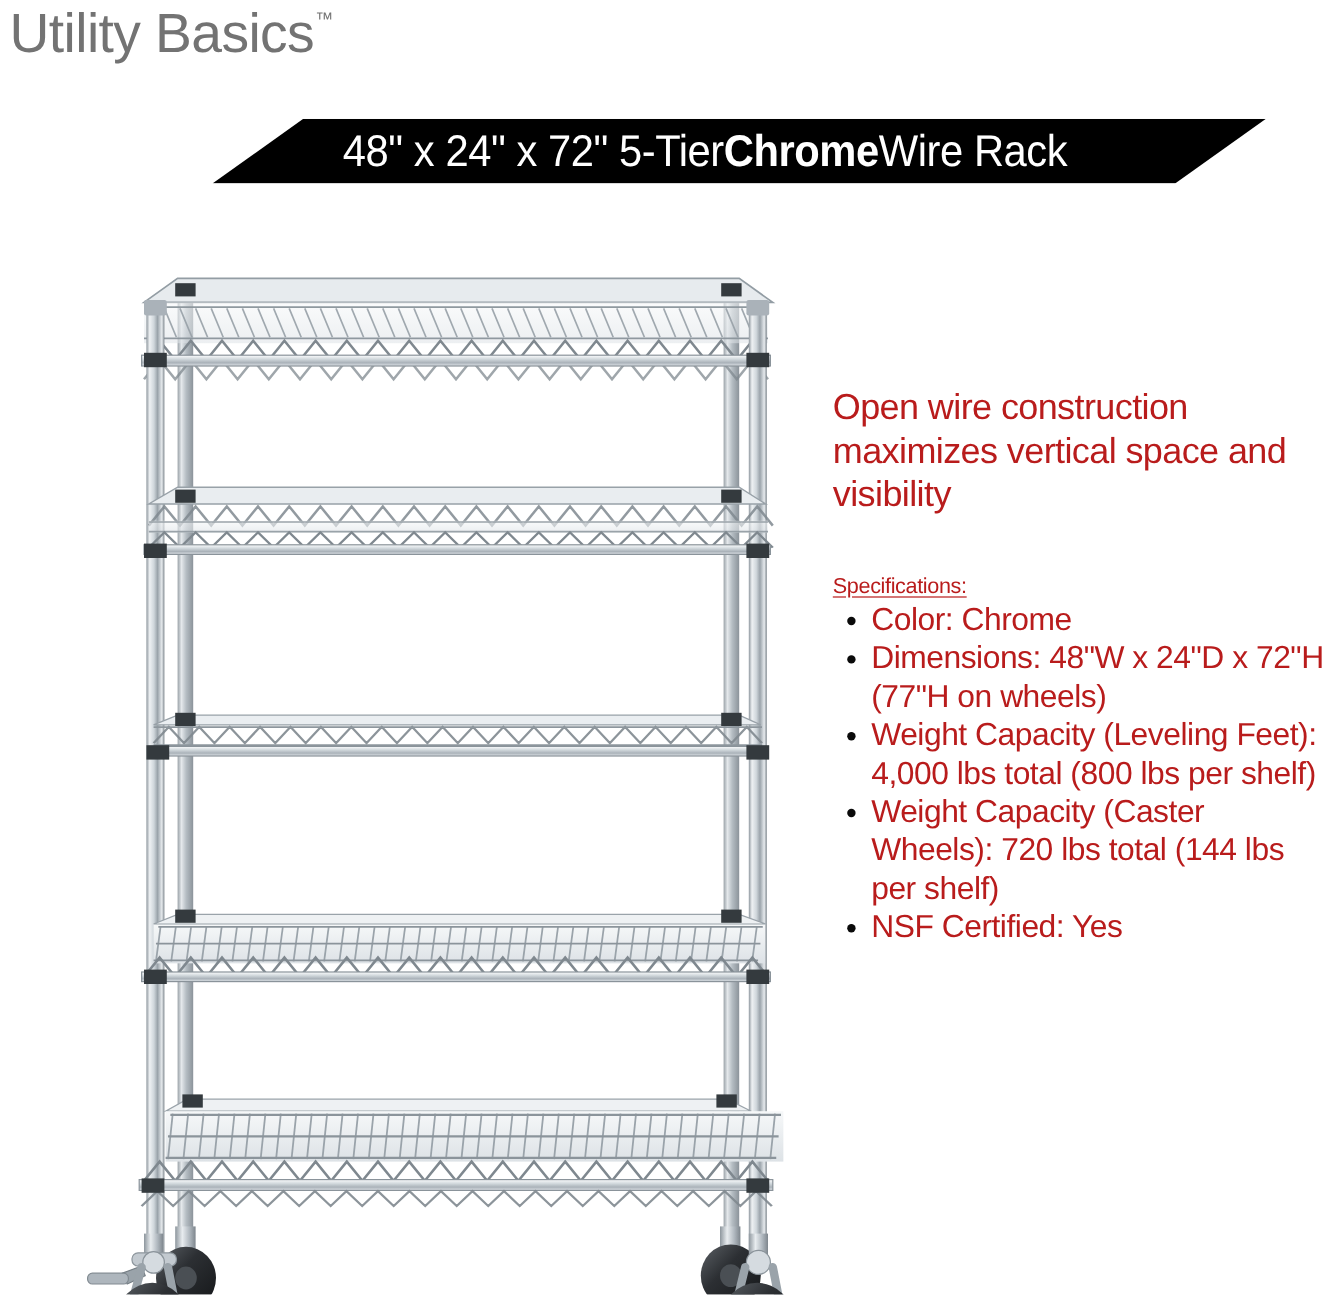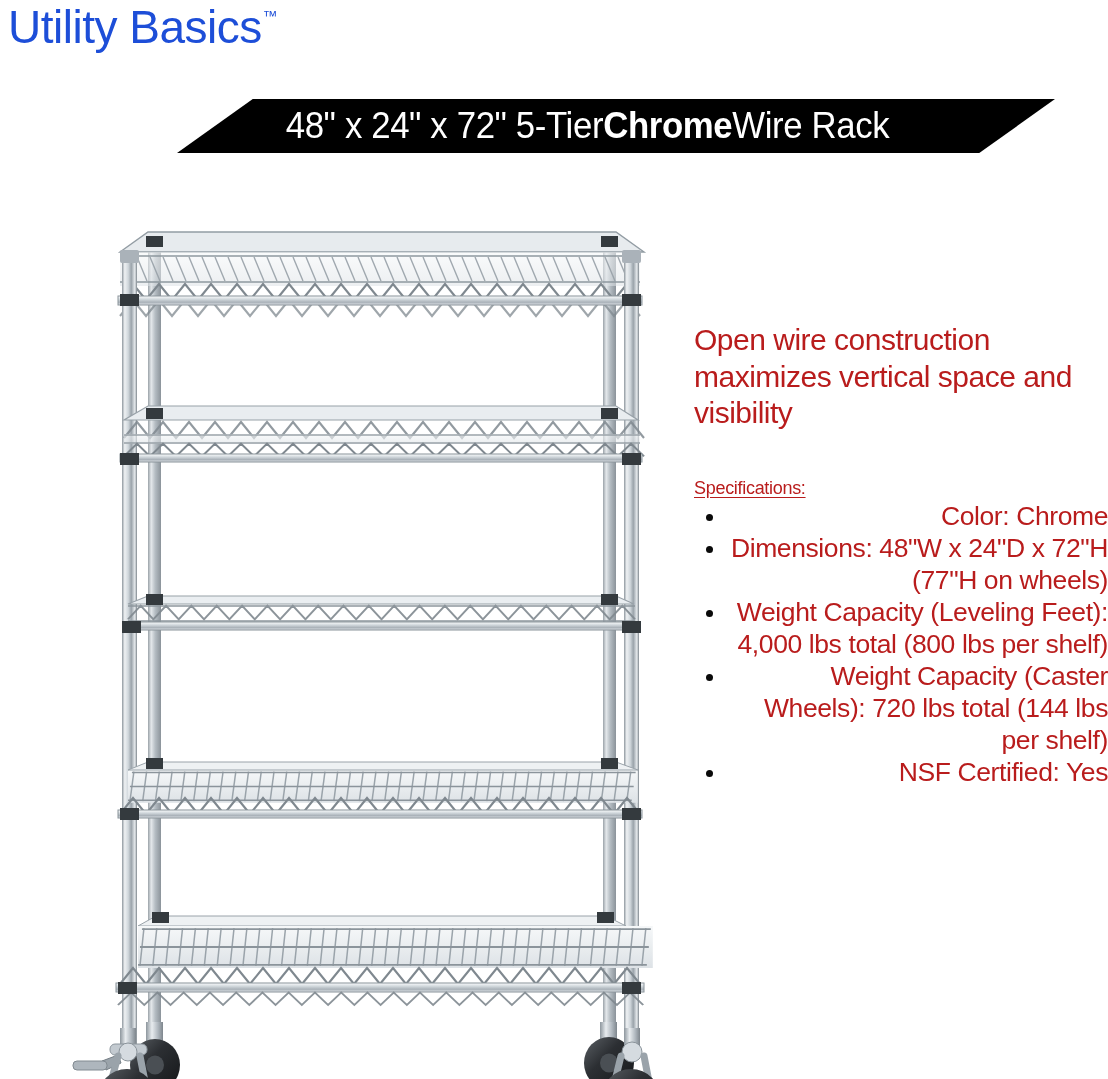--- a/index.html
+++ b/index.html
@@ -20,21 +20,21 @@
   }
 
   
   #brand-logo {
     position: absolute;
     left: 8px;
     top: 4px;
     font-size: 46px;
     font-weight: 400;
     letter-spacing: -0.5px;
-    color: #1d4ed8;
+    color: #737373;
     white-space: nowrap;
     line-height: 1;
   }
   #brand-logo .tm {
     font-size: 15px;
     vertical-align: 22px;
     letter-spacing: 0;
     margin-left: 1px;
   }
 
@@ -110,21 +110,20 @@
     font-weight: 400;
     letter-spacing: -0.3px;
     text-decoration: underline;
     text-underline-offset: 3px;
     margin: 0 0 2px 0;
   }
   #specs-list {
     list-style: none;
     margin: 0;
     padding: 0;
-    text-align: right;
   }
   #specs-list li {
     position: relative;
     padding-left: 32px;
     font-size: 26.5px;
     line-height: 1.19;
     letter-spacing: -0.4px;
     margin-bottom: 1px;
   }
   #specs-list li::before {

